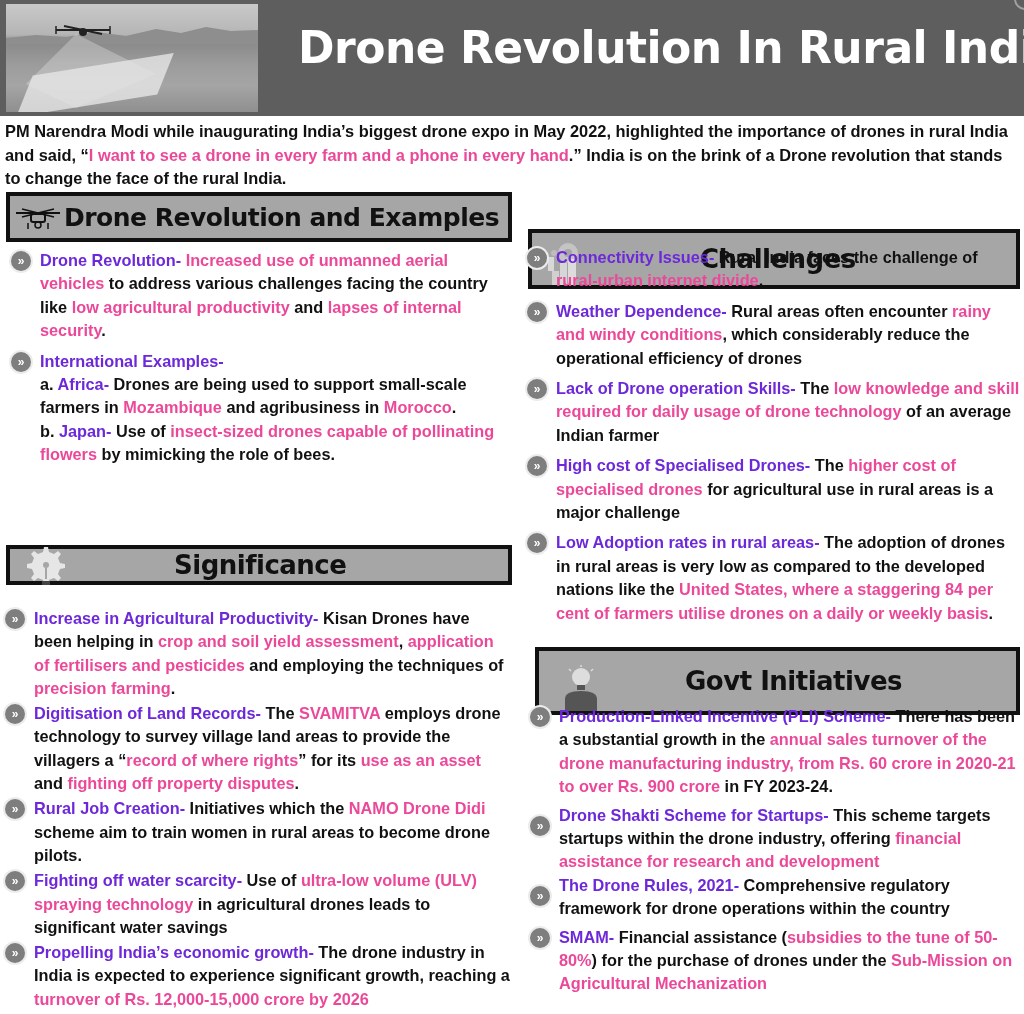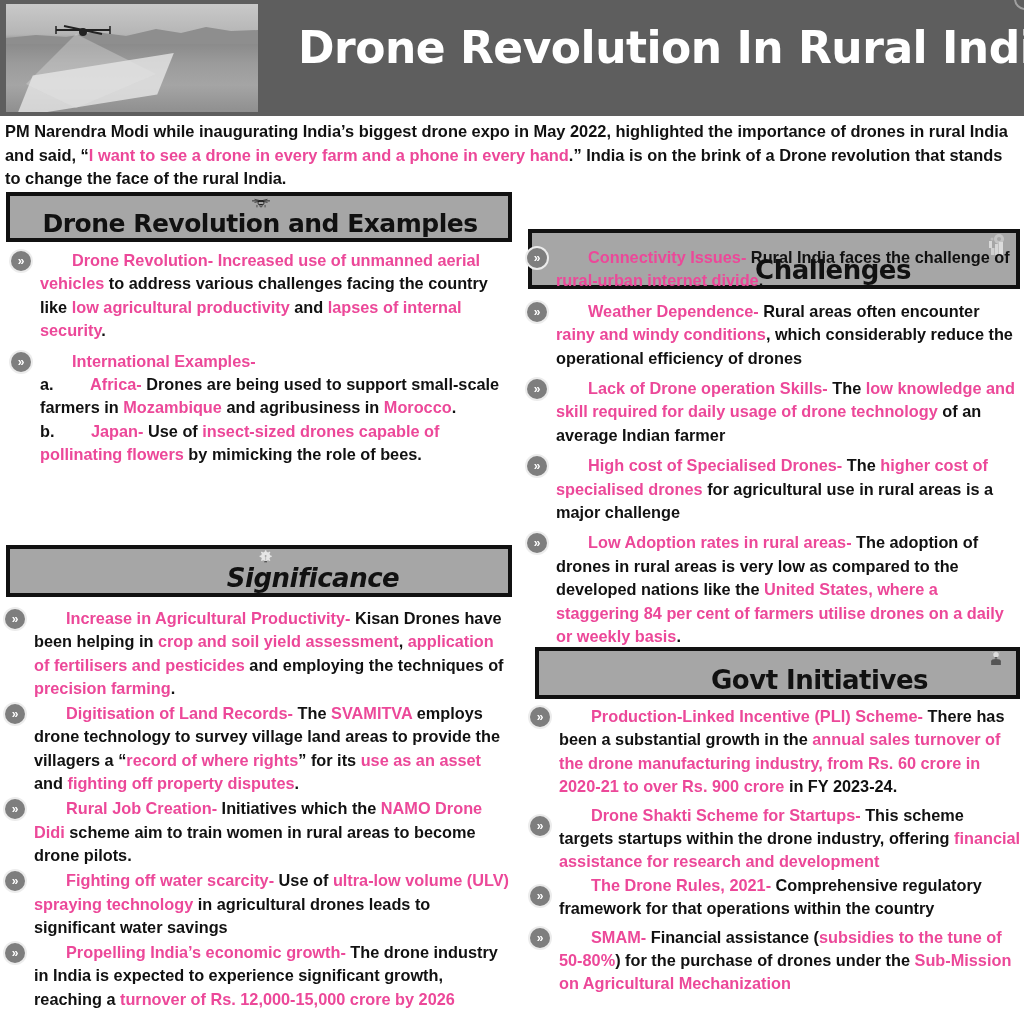--- a/index.html
+++ b/index.html
@@ -12,23 +12,23 @@
   .banner-photo .hills { position: absolute; left: 0; top: 22px; width: 252px; height: 18px; }
   .banner-photo .scan { position: absolute; left: 24px; top: 60px; width: 130px; height: 42px;
     background: rgba(235,235,235,0.75); transform: skewX(-30deg) rotate(-10deg); }
   .banner-photo .beam { position: absolute; left: 0; top: 0; width: 252px; height: 108px; }
   .banner-title { position: absolute; left: 298px; top: 22px; font-size: 44px; font-weight: 700; color: #ffffff;
     font-family: "DejaVu Sans", sans-serif; letter-spacing: -0.5px; white-space: nowrap; }
   .corner-ring { position: absolute; right: -12px; top: -12px; width: 22px; height: 22px; border: 2px solid #a0a0a0; border-radius: 50%; }
 
   .intro { position: absolute; left: 5px; top: 120px; width: 1010px; font-size: 16.4px; font-weight: 700; line-height: 23.5px; color: #111; }
   .hl { color: #ec4899; }
-  .lbl { color: #ec4899; margin-left: 32px; }
+  .lbl { color: #6d28d9; }
 
-  .section-head { position: absolute; background: #a6a6a6; border: 4px solid #111; display: flex; align-items: center; flex-direction: column; }
+  .section-head { position: absolute; background: #a6a6a6; border: 4px solid #111; display: flex; align-items: center; }
   .section-head .title { font-family: "DejaVu Sans", sans-serif; font-weight: 700; color: #111; font-size: 25px; white-space: nowrap; letter-spacing: -0.5px; }
 
   .items { position: absolute; font-size: 16.3px; font-weight: 700; line-height: 23.4px; color: #111; }
   .item { position: relative; padding-left: 34px; margin-bottom: 7px; }
   .item .bullet { position: absolute; left: 5px; top: 2px; width: 20px; height: 20px; border-radius: 50%; background: #7e7e7e;
     box-shadow: 0 0 0 2px #ececec; color: #fff; font-size: 12px; line-height: 20px; text-align: center; font-weight: 700; }
   .sub { display: block; }
 </style>
 </head>
 <body>
@@ -75,21 +75,21 @@
     <span class="lbl">Drone Revolution-</span><span> </span><span class="hl">Increased use of unmanned aerial vehicles</span><span> to address various challenges facing the country like </span><span class="hl">low agricultural productivity</span><span> and </span><span class="hl">lapses of internal security</span><span>.</span>
   </div>
   <div class="item" style="margin-top:4px;">
     <span class="bullet">»</span>
     <span class="lbl sub">International Examples-</span>
     <span class="sub"><span>a. </span><span class="lbl">Africa-</span><span> Drones are being used to support small-scale farmers in </span><span class="hl">Mozambique</span><span> and agribusiness in </span><span class="hl">Morocco</span><span>.</span></span>
     <span class="sub"><span>b. </span><span class="lbl">Japan-</span><span> Use of </span><span class="hl">insect-sized drones capable of pollinating flowers</span><span> by mimicking the role of bees.</span></span>
   </div>
 </div>
 
-<div class="section-head" style="left:6px; top:545px; width:506px; height:52px;font-style:italic;">
+<div class="section-head" style="left:6px; top:545px; width:506px; height:40px;">
   <svg width="44" height="44" viewBox="0 0 44 44" style="margin-left:12px;">
     <path d="M22 4 l4 0 l1 5 l5 2 l4 -3 l3 3 l-3 4 l2 5 l5 1 l0 4 l-5 1 l-2 5 l3 4 l-3 3 l-4 -3 l-5 2 l-1 5 l-4 0 l-1 -5 l-5 -2 l-4 3 l-3 -3 l3 -4 l-2 -5 l-5 -1 l0 -4 l5 -1 l2 -5 l-3 -4 l3 -3 l4 3 l5 -2 Z" fill="#e6e6e6"></path>
     <circle cx="24" cy="22" r="3" fill="#a6a6a6"></circle>
     <line x1="24" y1="25" x2="24" y2="36" stroke="#a6a6a6" stroke-width="2"></line>
     <rect x="20" y="38" width="8" height="4" fill="#444"></rect>
   </svg>
   <span class="title" style="margin-left:108px; font-size:26px;">Significance</span>
 </div>
 
 <div class="items" style="left:0px; top:607px; width:512px; line-height:23.3px;">
@@ -144,21 +144,21 @@
   <div class="item" style="margin-bottom:7px;">
     <span class="bullet">»</span>
     <span class="lbl">High cost of Specialised Drones-</span><span> The </span><span class="hl">higher cost of specialised drones</span><span> for agricultural use in rural areas is a major challenge</span>
   </div>
   <div class="item">
     <span class="bullet">»</span>
     <span class="lbl">Low Adoption rates in rural areas-</span><span> The adoption of drones in rural areas is very low as compared to the developed nations like the </span><span class="hl">United States, where a staggering 84 per cent of farmers utilise drones on a daily or weekly basis</span><span>.</span>
   </div>
 </div>
 
-<div class="section-head" style="left:535px; top:647px; width:485px; height:52px;">
+<div class="section-head" style="left:535px; top:647px; width:485px; height:68px;">
   <svg width="40" height="46" viewBox="0 0 40 46" style="margin-left:22px; align-self:flex-end;">
     <circle cx="20" cy="12" r="9" fill="#dddddd"></circle>
     <rect x="16" y="20" width="8" height="5" fill="#555"></rect>
     <path d="M4 46 L4 34 Q4 26 20 26 Q36 26 36 34 L36 46 Z" fill="#555"></path>
     <line x1="20" y1="0" x2="20" y2="2" stroke="#ddd" stroke-width="1.5"></line>
     <line x1="8" y1="4" x2="10" y2="6" stroke="#ddd" stroke-width="1.5"></line>
     <line x1="32" y1="4" x2="30" y2="6" stroke="#ddd" stroke-width="1.5"></line>
   </svg>
   <span class="title" style="margin-left:84px; font-size:26px;">Govt Initiatives</span>
 </div>
@@ -167,19 +167,19 @@
   <div class="item" style="margin-bottom:5px;">
     <span class="bullet">»</span>
     <span class="lbl">Production-Linked Incentive (PLI) Scheme-</span><span> There has been a substantial growth in the </span><span class="hl">annual sales turnover of the drone manufacturing industry, from Rs. 60 crore in 2020-21 to over Rs. 900 crore</span><span> in FY 2023-24.</span>
   </div>
   <div class="item" style="margin-bottom:0px;">
     <span class="bullet" style="top:12px;">»</span>
     <span class="lbl">Drone Shakti Scheme for Startups-</span><span> This scheme targets startups within the drone industry, offering </span><span class="hl">financial assistance for research and development</span>
   </div>
   <div class="item" style="margin-bottom:5px;">
     <span class="bullet" style="top:12px;">»</span>
-    <span class="lbl">The Drone Rules, 2021-</span><span> Comprehensive regulatory framework for that operations within the country</span>
+    <span class="lbl">The Drone Rules, 2021-</span><span> Comprehensive regulatory framework for drone operations within the country</span>
   </div>
   <div class="item">
     <span class="bullet">»</span>
     <span class="lbl">SMAM-</span><span> Financial assistance (</span><span class="hl">subsidies to the tune of 50-80%</span><span>) for the purchase of drones under the </span><span class="hl">Sub-Mission on Agricultural Mechanization</span>
   </div>
 </div>
 
 </body></html>

